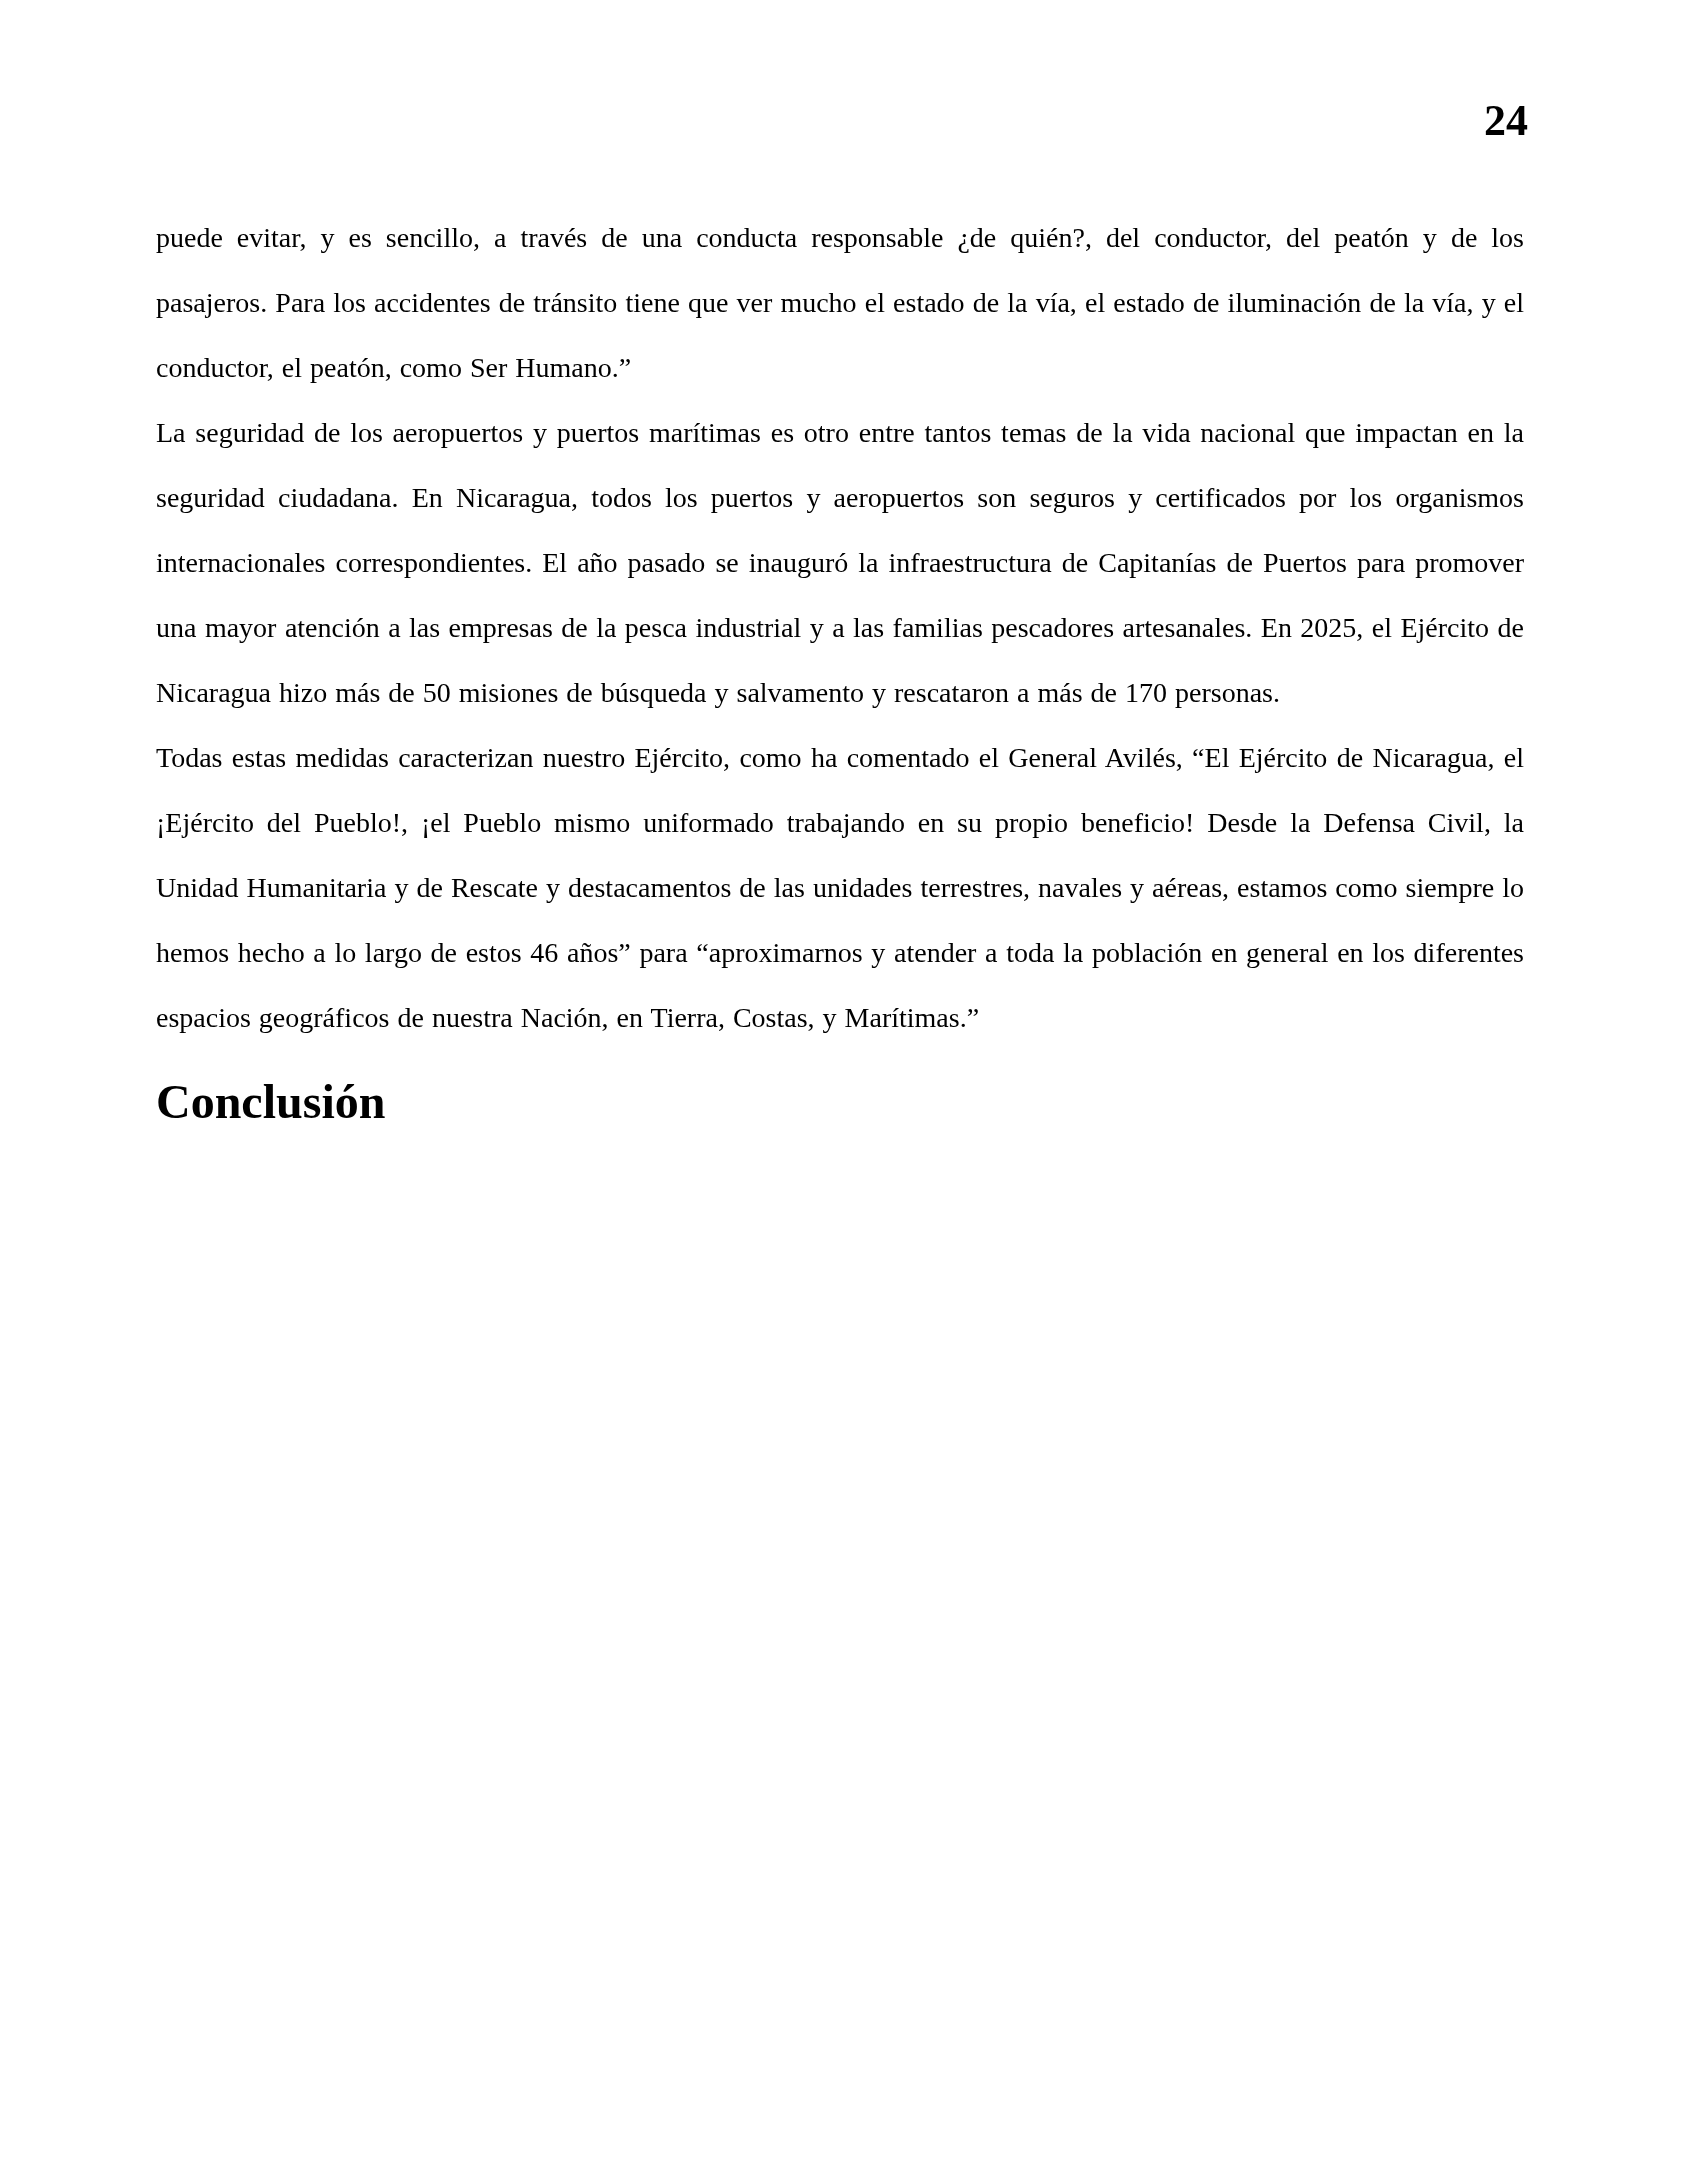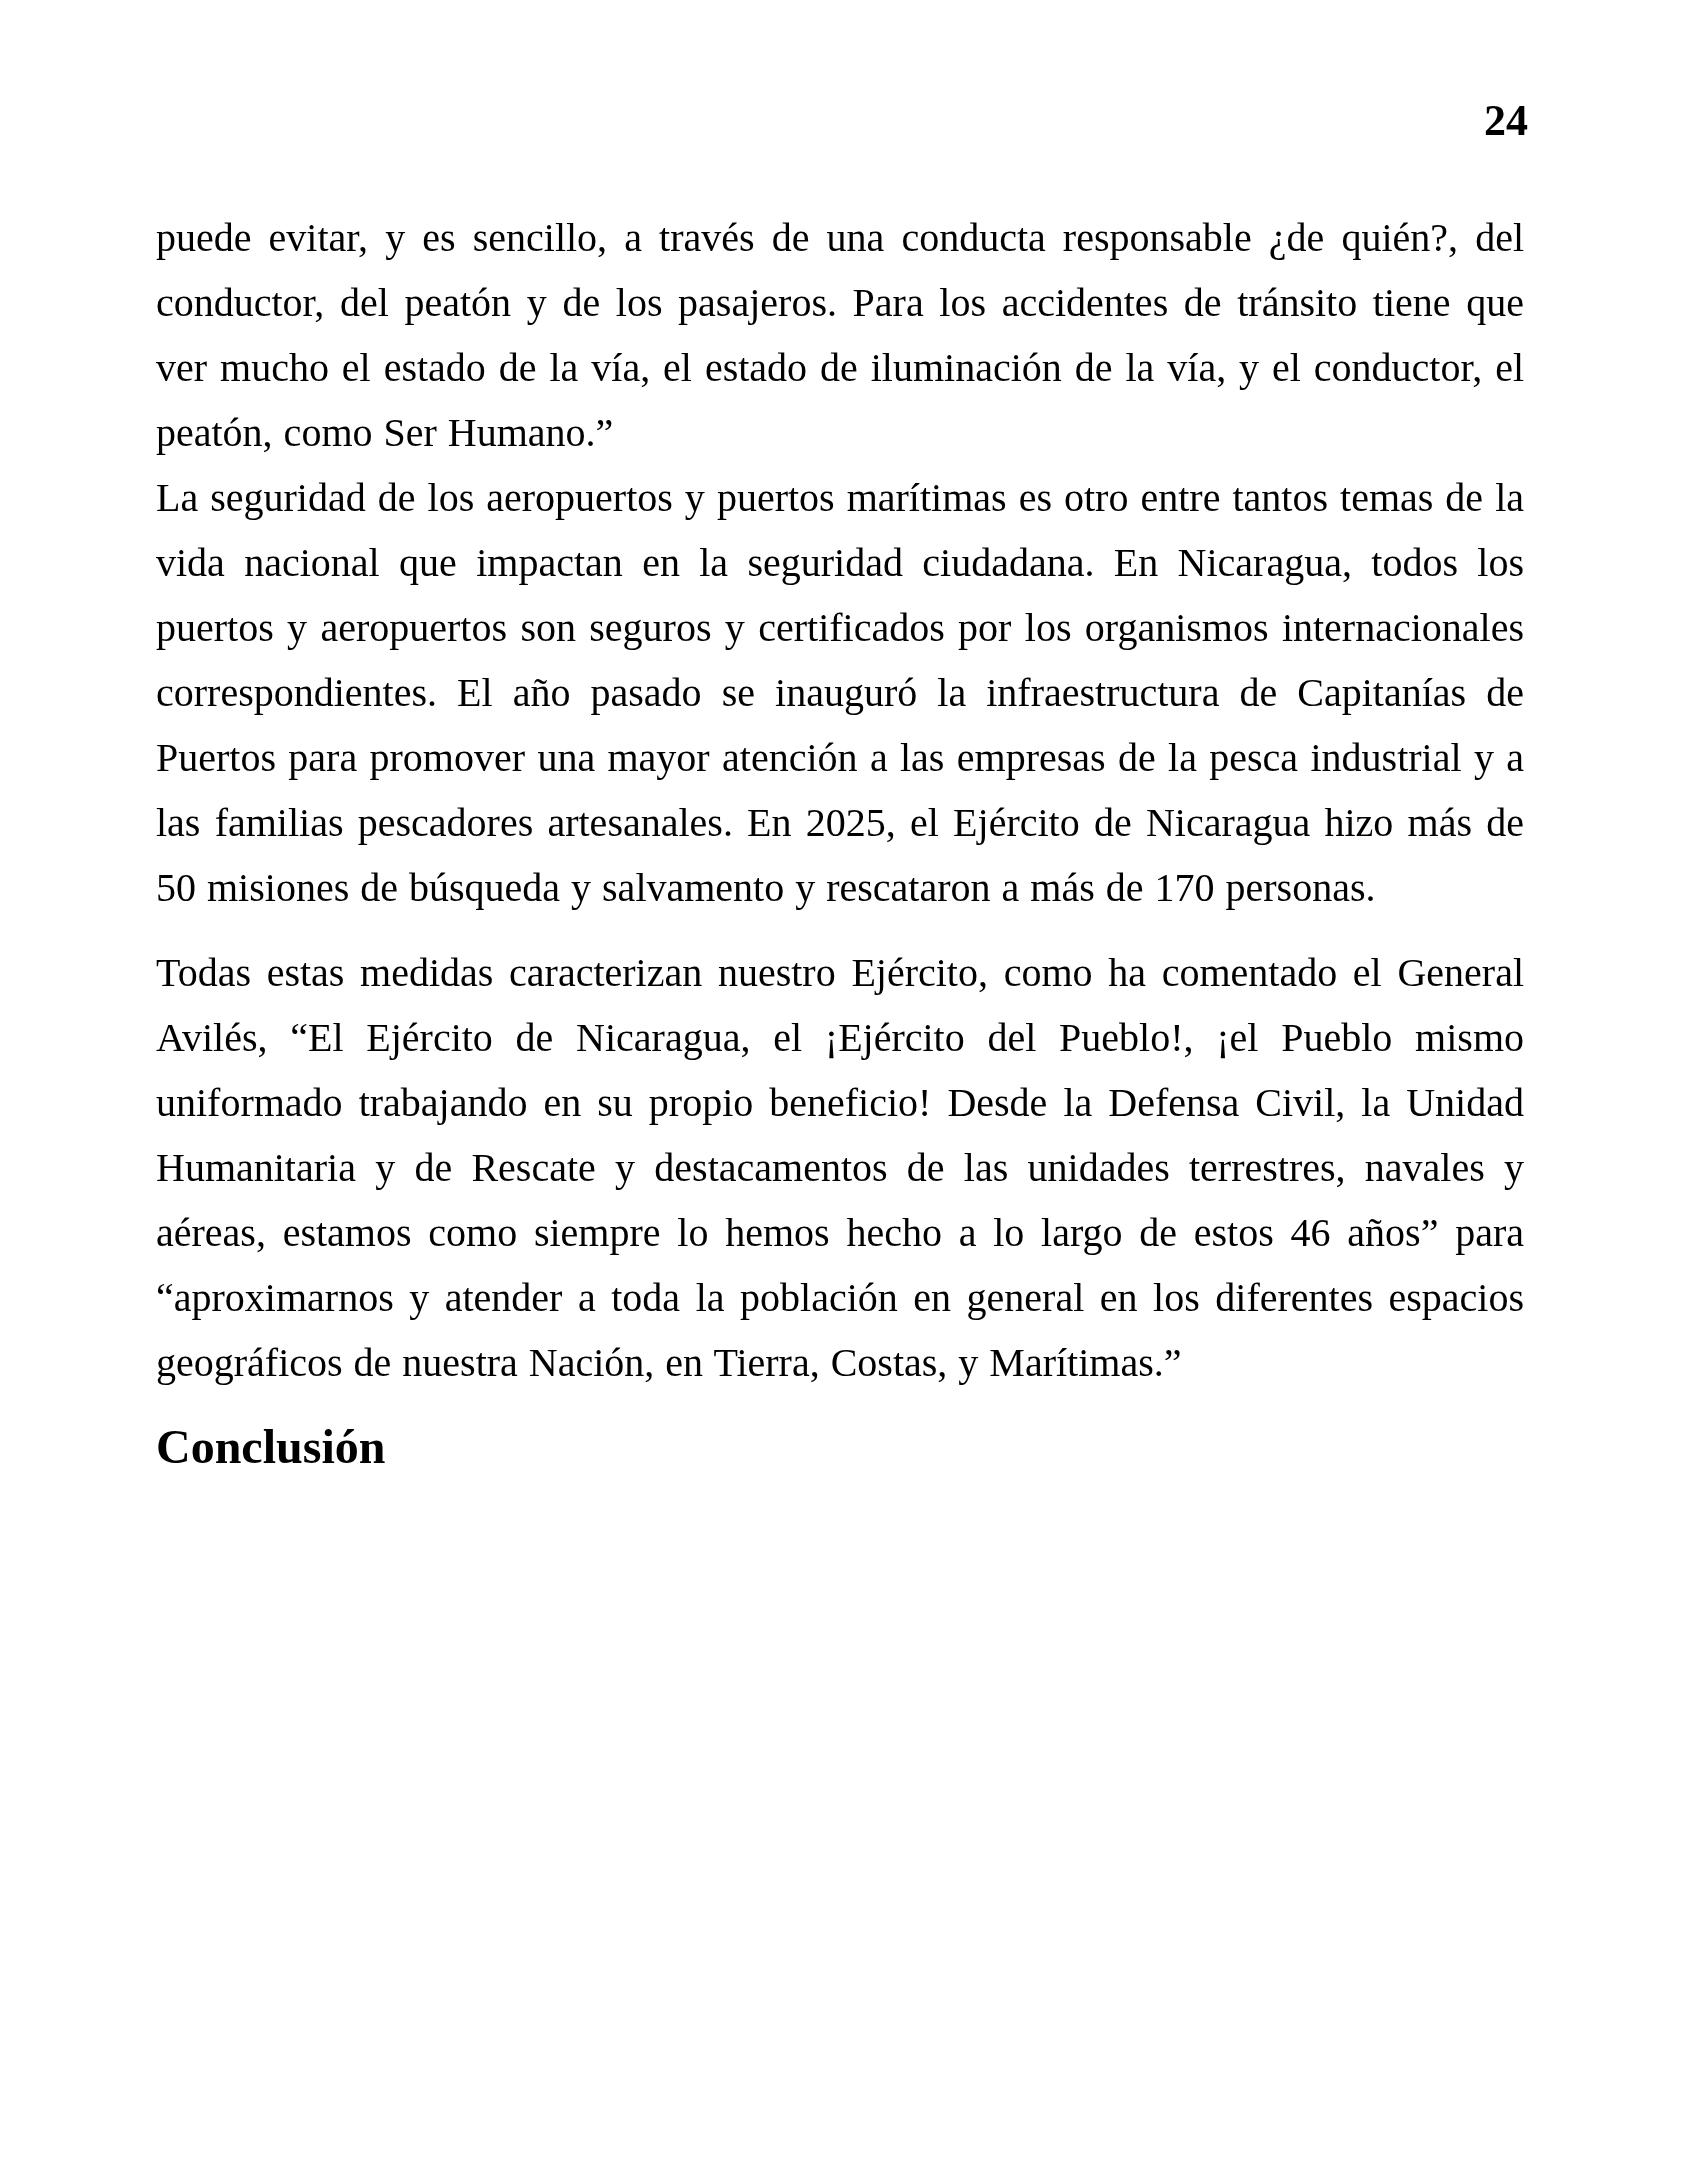--- a/index.html
+++ b/index.html
@@ -25,27 +25,27 @@
     line-height: 1;
   }
   .content {
     position: absolute;
     left: 156px;
     top: 205px;
     width: 1368px;
   }
   .para {
     margin: 0;
-    font-size: 40px;
+    font-size: 28px;
     line-height: 65px;
     text-align: justify;
     word-spacing: 1px;
   }
   .para.spaced {
-    margin-top: 20px;
+    margin-top: 0;
   }
   .para.continues {
     
     text-align-last: justify;
   }
   .heading {
     margin: 19px 0 17px 0;
     font-size: 48px;
     line-height: 65px;
     font-weight: 700;

